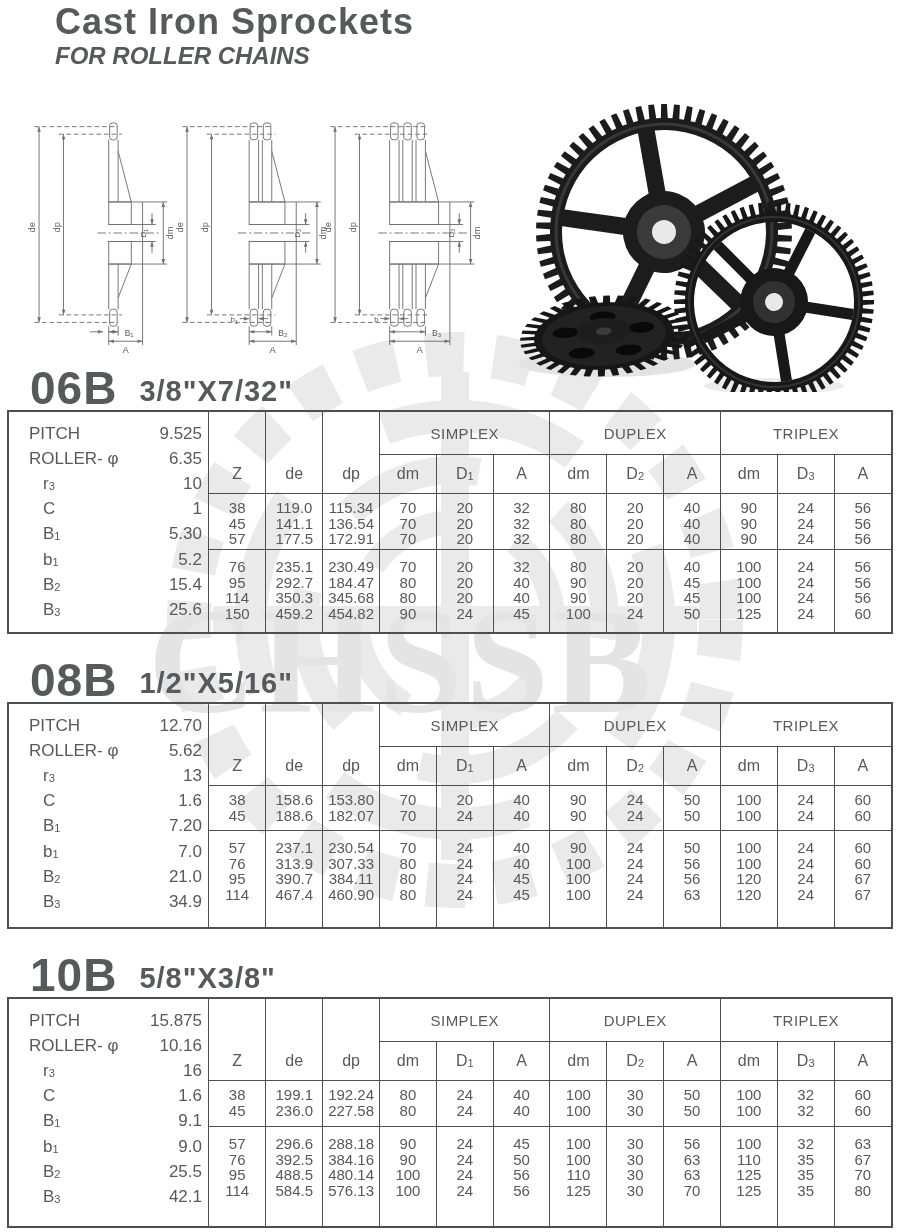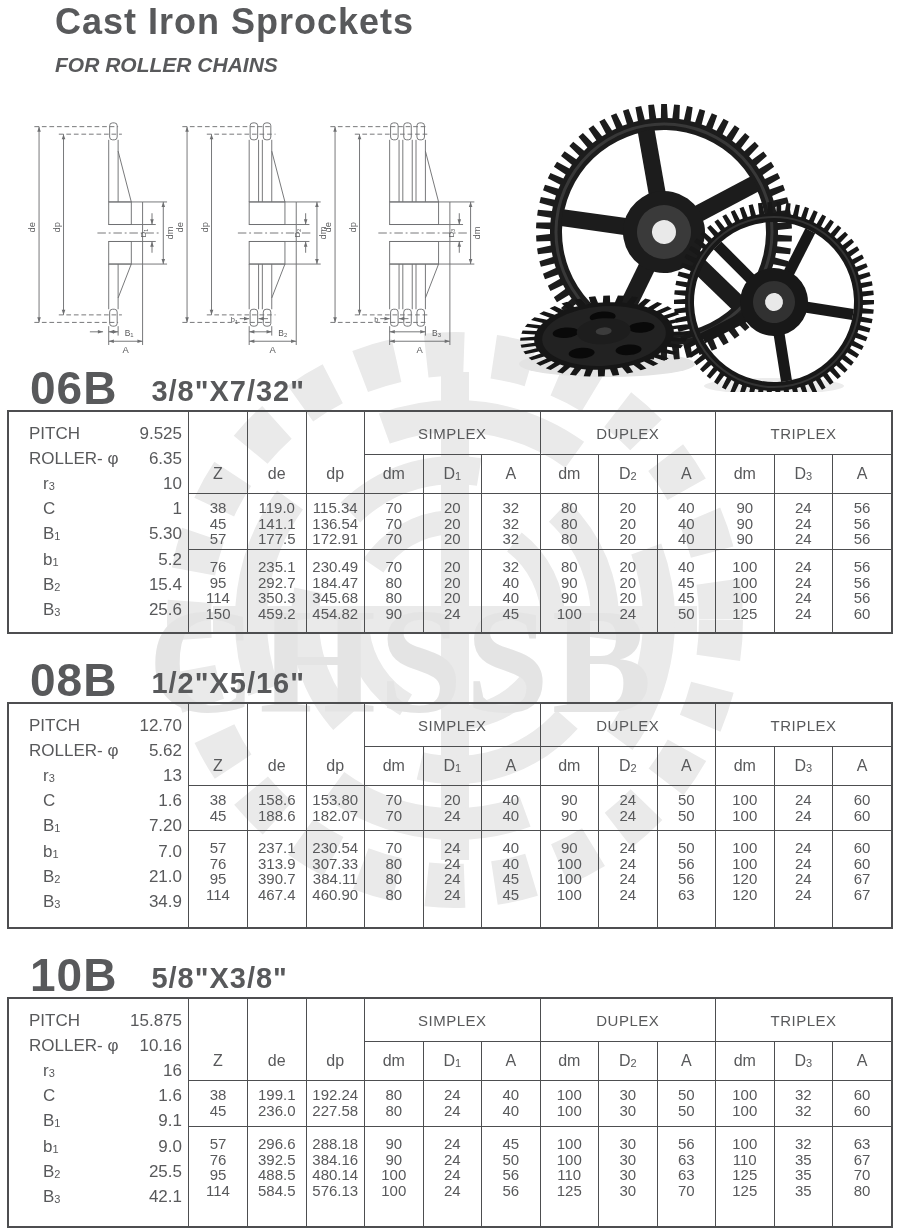--- a/index.html
+++ b/index.html
@@ -7,45 +7,45 @@
     width:900px;height:1232px;background:#fff;position:relative;overflow:hidden;
     font-family:"Liberation Sans",sans-serif;color:#58595b;
   }
   .wm{position:absolute;left:0;top:0;z-index:0;pointer-events:none}
   .wm-text{font-family:"Liberation Serif",serif;font-weight:bold;fill:#e4e4e4}
   .content{position:relative;z-index:1}
 
   
   .hdr{padding:4px 0 0 55px;height:96px;box-sizing:border-box}
   .title{font-size:36px;font-weight:bold;line-height:1.02;letter-spacing:1px;margin:0}
-  .subtitle{display:flex;gap:42px;font-size:21px;font-weight:bold;font-style:italic;margin-top:12px}
+  .subtitle{display:flex;gap:42px;font-size:24px;font-weight:bold;font-style:italic;margin-top:1px}
 
   
   .figures{position:relative;height:272px}
   .tech{position:absolute;top:6px}
   #d0{left:24px}#d1{left:172px}#d2{left:320px}
   .tech line,.tech path,.tech rect{stroke:#6f7072;fill:none;stroke-width:1}
   .tech .ah{fill:#6f7072;stroke:none}
   .tech .hz{stroke:#6f7072}
   .tech text{fill:#58595b;stroke:none;font-family:"Liberation Sans",sans-serif}
   .tech .dsh{stroke-dasharray:5 3}
   .tech .ctr{stroke-dasharray:9 3 2 3}
   .photo{position:absolute;left:512px;top:-4px}
 
   
   .prod{margin:0 7px}
   .prod+.prod{margin-top:26px}
-  .phead{display:flex;align-items:flex-end;gap:34px;height:40px;margin:0 0 2px 23px}
+  .phead{display:flex;align-items:flex-end;gap:22px;height:40px;margin:0 0 2px 23px}
   .pcode{font-size:46px;font-weight:bold;line-height:.88;letter-spacing:1px}
   .psize{font-size:29px;font-weight:bold;letter-spacing:1px}
   .pbox{border:2px solid #4d4e50;display:flex;box-sizing:border-box}
   .prod0 .pbox{height:224px}.prod1 .pbox{height:227px}.prod2 .pbox{height:231px}
 
   
-  .specs{width:180px;box-sizing:border-box;border-right:1px solid #4d4e50;padding-top:9px;flex:none}
+  .specs{width:200px;box-sizing:border-box;border-right:1px solid #4d4e50;padding-top:9px;flex:none}
   .spec{height:25.2px;display:flex;align-items:center;font-size:17px}
   .spec .lbl{padding-left:20px;white-space:nowrap}
   .spec.indent .lbl{padding-left:34px}
   .spec .val{margin-left:auto;width:80px;text-align:right;padding-right:6px}
   .sub{font-size:11px;vertical-align:-1px}
 
   
   .ptable{flex:1;border-collapse:collapse;table-layout:fixed;width:100%;height:100%}
   .ptable th,.ptable td{border:1px solid #4d4e50;padding:0;font-weight:normal;text-align:center;color:#58595b}
   .ptable th:first-child,.ptable td:first-child{border-left:none}

